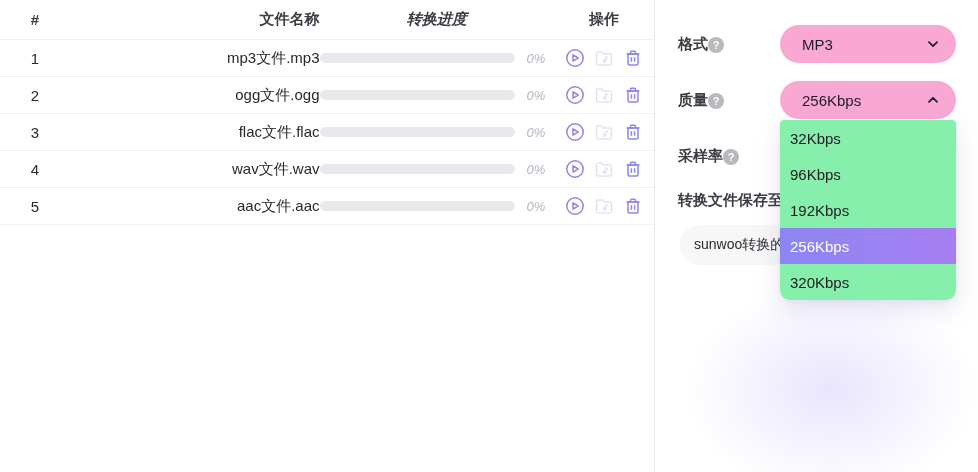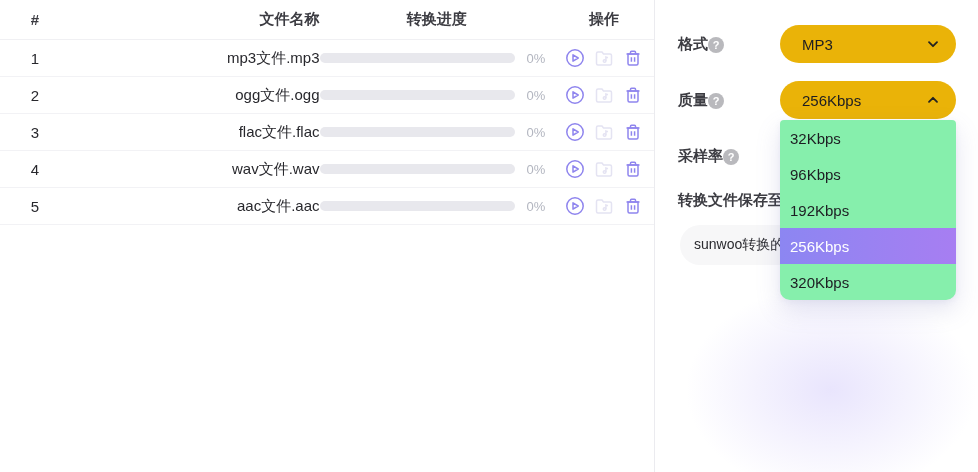--- a/index.html
+++ b/index.html
@@ -6,39 +6,39 @@
   html,body { width:978px; height:472px; overflow:hidden; background:#ffffff;
     font-family:"Liberation Sans","DejaVu Sans",sans-serif; }
   .app { position:relative; width:978px; height:472px; background:#fff; }
 
   
   .table { position:absolute; left:0; top:0; width:655px; height:472px; border-right:1px solid #ebebef; }
   .thead { display:flex; align-items:center; height:40px; border-bottom:1px solid #f0f0f3; }
   .row   { display:flex; align-items:center; height:37px; border-bottom:1px solid #f2f2f5; }
   .c-idx  { width:70px;  text-align:center; }
   .c-name { width:250px; text-align:right; }
-  .c-prog { width:235px; display:flex; align-items:center; }
+  .c-prog { width:235px; display:flex; align-items:center;font-style:italic; }
   .c-act  { width:100px; display:flex; align-items:center; justify-content:center; gap:9px; }
   .thead .hcell { font-size:15px; color:#3c3c42; font-weight:700; }
   .row .cell { font-size:15px; color:#28282d; }
   .track { width:195px; height:10px; border-radius:6px; background:#e8e8ed; overflow:hidden; }
   .fill  { height:100%; width:0%; border-radius:6px; background:linear-gradient(90deg,#8d87f2,#a77ef2); }
   .pct   { font-size:13px; color:#b3b6c0; margin-left:12px; }
   .aicon { width:20px; height:20px; display:inline-flex; cursor:pointer; }
   .aicon svg { width:20px; height:20px; }
 
   
   .panel { position:absolute; left:656px; top:0; width:322px; height:472px; }
   .plabel { position:absolute; display:flex; align-items:center; 
             font-size:15px; color:#3c3c42; font-weight:700;text-align:right; }
   .help { width:16px; height:16px; border-radius:50%; background:#b9b9bd; color:#fff;
           font-size:11px; font-weight:700; display:inline-flex; align-items:center;
           justify-content:center; cursor:pointer; }
   .help::after { content:"?"; }
-  .select { position:absolute; left:124px; width:176px; height:38px; background:#eab308;
+  .select { position:absolute; left:124px; width:176px; height:38px; background:#f9a8d4;
             border-radius:19px; display:flex; align-items:center; padding:0 16px 0 22px;
             font-size:15px; color:#1d1d22; cursor:pointer; }
   .select .chev { margin-left:auto; display:flex; }
   .pill-input { position:absolute; left:24px; top:225px; width:276px; height:40px;
             background:#f7f7f8; border-radius:20px; display:flex; align-items:center;
             padding:0 14px; font-size:14px; color:#2a2a2f; white-space:nowrap; overflow:hidden; }
 
   .dropdown { position:absolute; left:124px; top:120px; width:176px; z-index:10;
             background:#86efac; border-radius:4px 4px 10px 10px;
             box-shadow:0 10px 25px rgba(110,110,180,.18), 0 2px 6px rgba(110,110,180,.08); }

